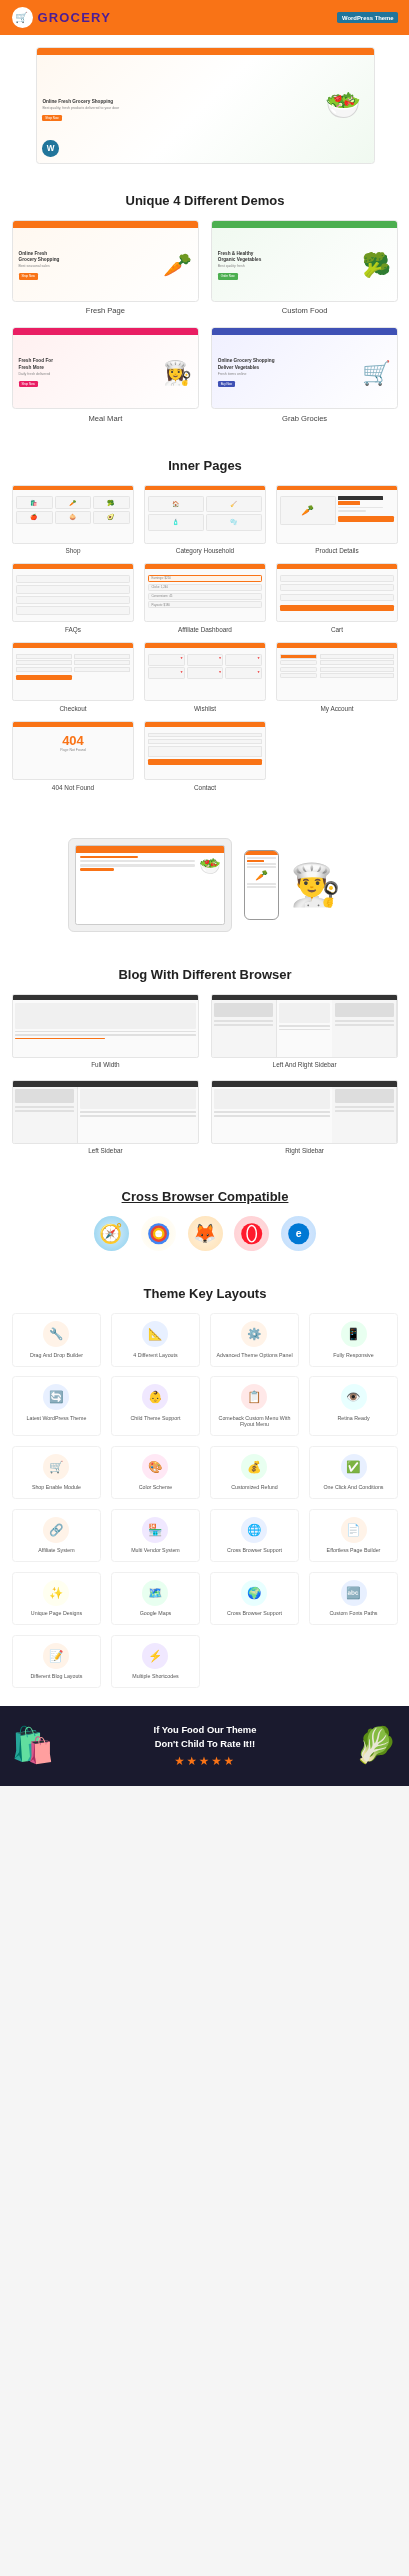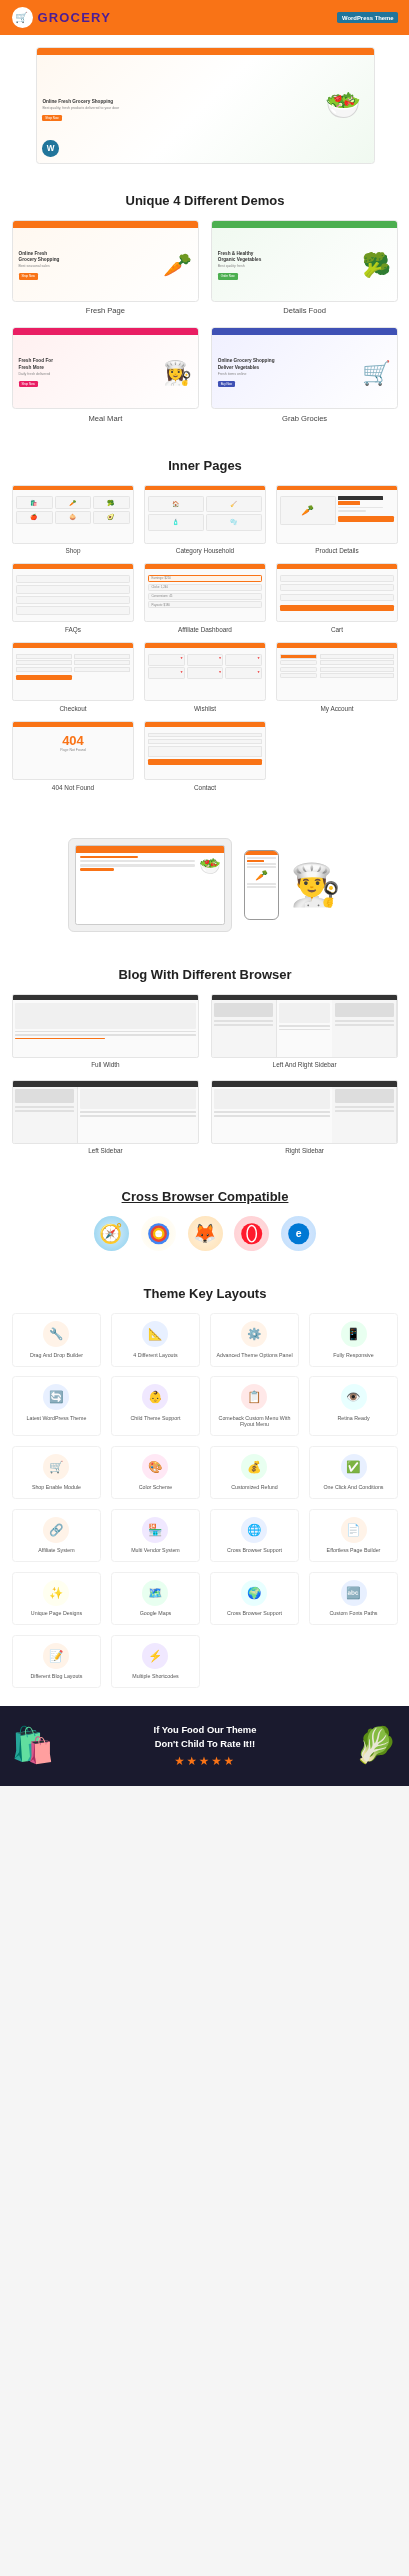--- a/index.html
+++ b/index.html
@@ -770,21 +770,21 @@
           <div class="thumb-content">
             <div class="thumb-text-block">
               <div class="thumb-title">Fresh &amp; Healthy<br>Organic Vegetables</div>
               <div class="thumb-sub">Best quality fresh</div>
               <div class="thumb-btn" style="background:#4caf50;">Order Now</div>
             </div>
             <div class="food-emoji">🥦</div>
           </div>
         </div>
       </div>
-      <div class="demo-label">Details Food</div>
+      <div class="demo-label">Custom Food</div>
     </div>
 
     <div class="demo-item">
       <div class="demo-thumb mealmart">
         <div class="thumb-inner">
           <div class="thumb-header-bar" style="background:#e91e63;"></div>
           <div class="thumb-content">
             <div class="thumb-text-block">
               <div class="thumb-title">Fresh Food For<br>Fresh More</div>
               <div class="thumb-sub">Daily fresh delivered</div>

